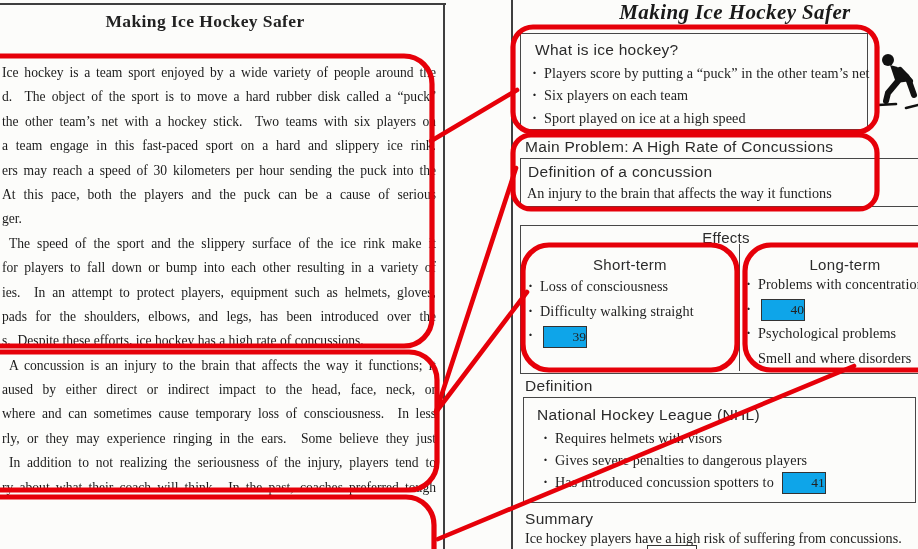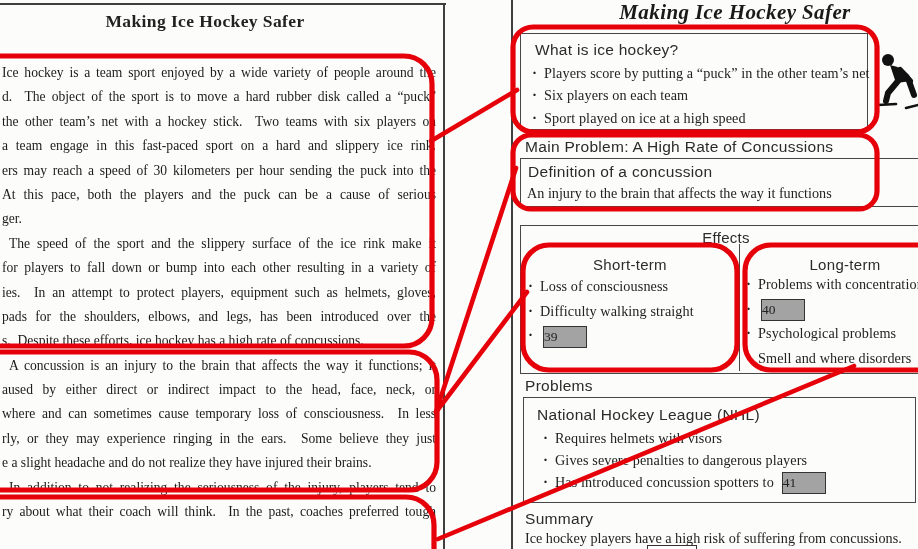--- a/index.html
+++ b/index.html
@@ -35,22 +35,22 @@
     position:absolute;font-family:"Liberation Sans", sans-serif;
     font-size:15.5px;color:#2b2b2b;letter-spacing:.3px;white-space:nowrap;
   }
   .nbox{position:absolute;border:1.4px solid #474747;background:transparent;}
   .noright{border-right:none;}
   .bullet{position:relative;white-space:nowrap;font-size:14.2px;color:#222;}
   .bullet::before{content:"·";font-weight:bold;margin-right:7px;font-size:15px;}
   .btxt{letter-spacing:.1px;margin-top:44px;}
   .numbox{
     display:inline-block;min-width:42px;height:20px;line-height:20px;
-    border:1.5px solid #333;text-align:left;font-size:13.5px;
-    vertical-align:middle;margin:0 3px;background:#a3a3a3;
+    border:1.5px solid #333;text-align:right;font-size:13.5px;
+    vertical-align:middle;margin:0 3px;background:#0ea5e9;
   }
   #what-bullets .bullet{height:22.4px;line-height:22.4px;}
   #st-items .bullet,#lt-items .bullet{height:24.6px;line-height:24.6px;}
   #nhl-items .bullet{height:21.8px;line-height:21.8px;}
   .serif-note{position:absolute;font-size:14.2px;color:#222;white-space:nowrap;}
   .colhead{text-align:center;}
 
   
   #overlay{position:absolute;left:0;top:0;z-index:6;pointer-events:none;}
 
@@ -76,21 +76,20 @@
     <div class="pline endline">ger.</div>
     <div class="pline indent">The speed of the sport and the slippery surface of the ice rink make it</div>
     <div class="pline">for players to fall down or bump into each other resulting in a variety of</div>
     <div class="pline">ies.&nbsp; In an attempt to protect players, equipment such as helmets, gloves,</div>
     <div class="pline">pads for the shoulders, elbows, and legs, has been introduced over the</div>
     <div class="pline endline">s.&nbsp; Despite these efforts, ice hockey has a high rate of concussions.</div>
     <div class="pline indent">A concussion is an injury to the brain that affects the way it functions; it</div>
     <div class="pline">aused by either direct or indirect impact to the head, face, neck, or</div>
     <div class="pline">where and can sometimes cause temporary loss of consciousness.&nbsp; In less</div>
     <div class="pline">rly, or they may experience ringing in the ears.&nbsp; Some believe they just</div>
-    <div class="pline endline">e a slight headache and do not realize they have injured their brains.</div>
     <div class="pline indent">In addition to not realizing the seriousness of the injury, players tend to</div>
     <div class="pline">ry about what their coach will think.&nbsp; In the past, coaches preferred tough</div>
   </div>
 
 <div class="abs" id="right-title">Making Ice Hockey Safer</div>
 
 <svg id="skater" width="46" height="60" viewBox="0 0 46 60">
   <g stroke="#111" fill="#111" stroke-linecap="round">
     <circle cx="12" cy="9" r="6" stroke="none"></circle>
     <path d="M14 14 Q26 16 33 24 L36 30 L20 32 Z" stroke="none"></path>
@@ -125,21 +124,21 @@
     <div class="bullet"><span class="btxt">Difficulty walking straight</span></div>
     <div class="bullet"><span class="numbox">39</span></div>
   </div>
 <div class="abs" id="lt-items" style="left:746px;top:272px;">
     <div class="bullet"><span class="btxt">Problems with concentration</span></div>
     <div class="bullet"><span class="numbox">40</span></div>
     <div class="bullet"><span class="btxt">Psychological problems</span></div>
     <div class="bullet"><span class="btxt">Smell and where disorders</span></div>
   </div>
 
-<div class="shead" style="left:525px;top:377px;">Problems</div>
+<div class="shead" style="left:525px;top:377px;">Definition</div>
 <div class="nbox" id="nhl-box" style="left:523px;top:397px;width:391px;height:104px;"></div>
 <div class="shead" style="left:537px;top:406px;">National Hockey League (NHL)</div>
 <div class="abs" id="nhl-items" style="left:543px;top:428px;">
     <div class="bullet"><span class="btxt">Requires helmets with visors</span></div>
     <div class="bullet"><span class="btxt">Gives severe penalties to dangerous players</span></div>
     <div class="bullet"><span class="btxt">Has introduced concussion spotters to</span><span class="numbox" style="margin-left: 8px;">41</span></div>
   </div>
 
 <div class="shead" style="left:525px;top:510px;">Summary</div>
 <div class="serif-note" style="left:525px;top:530px;">Ice hockey players have a high risk of suffering from concussions.</div>

